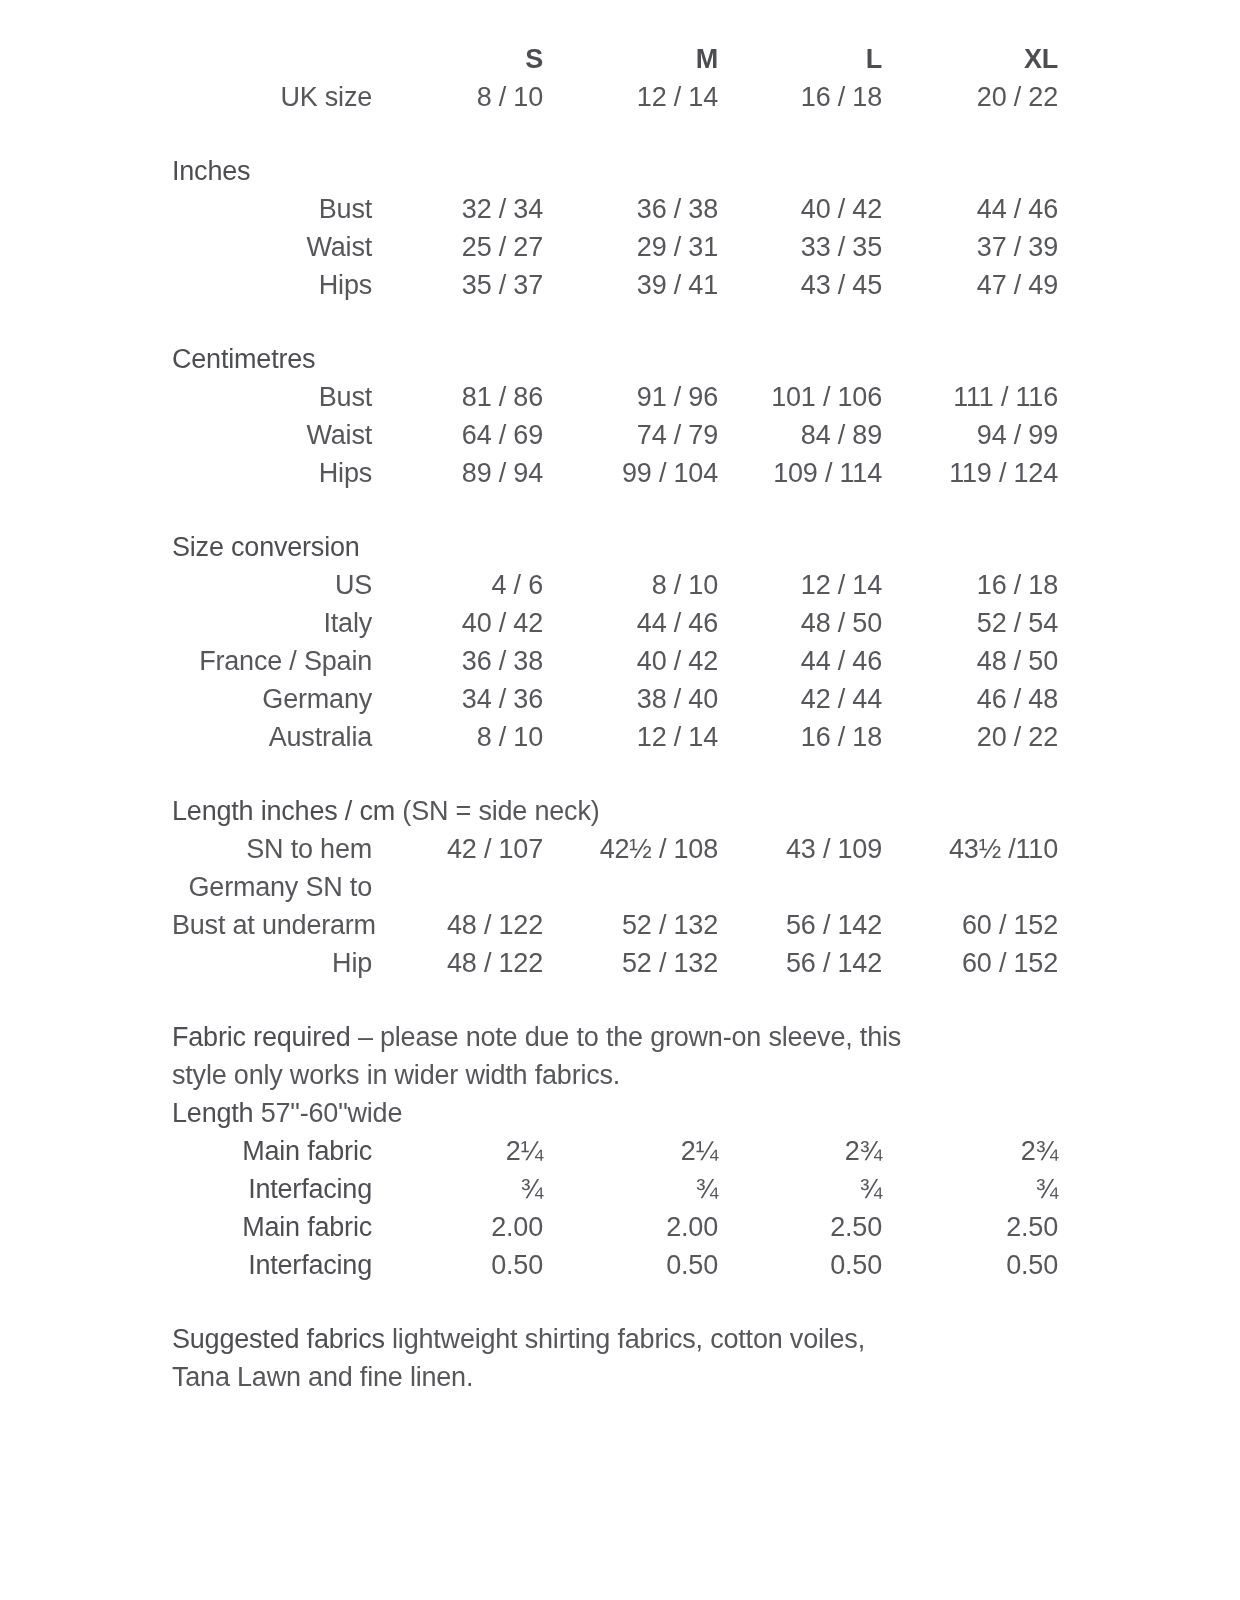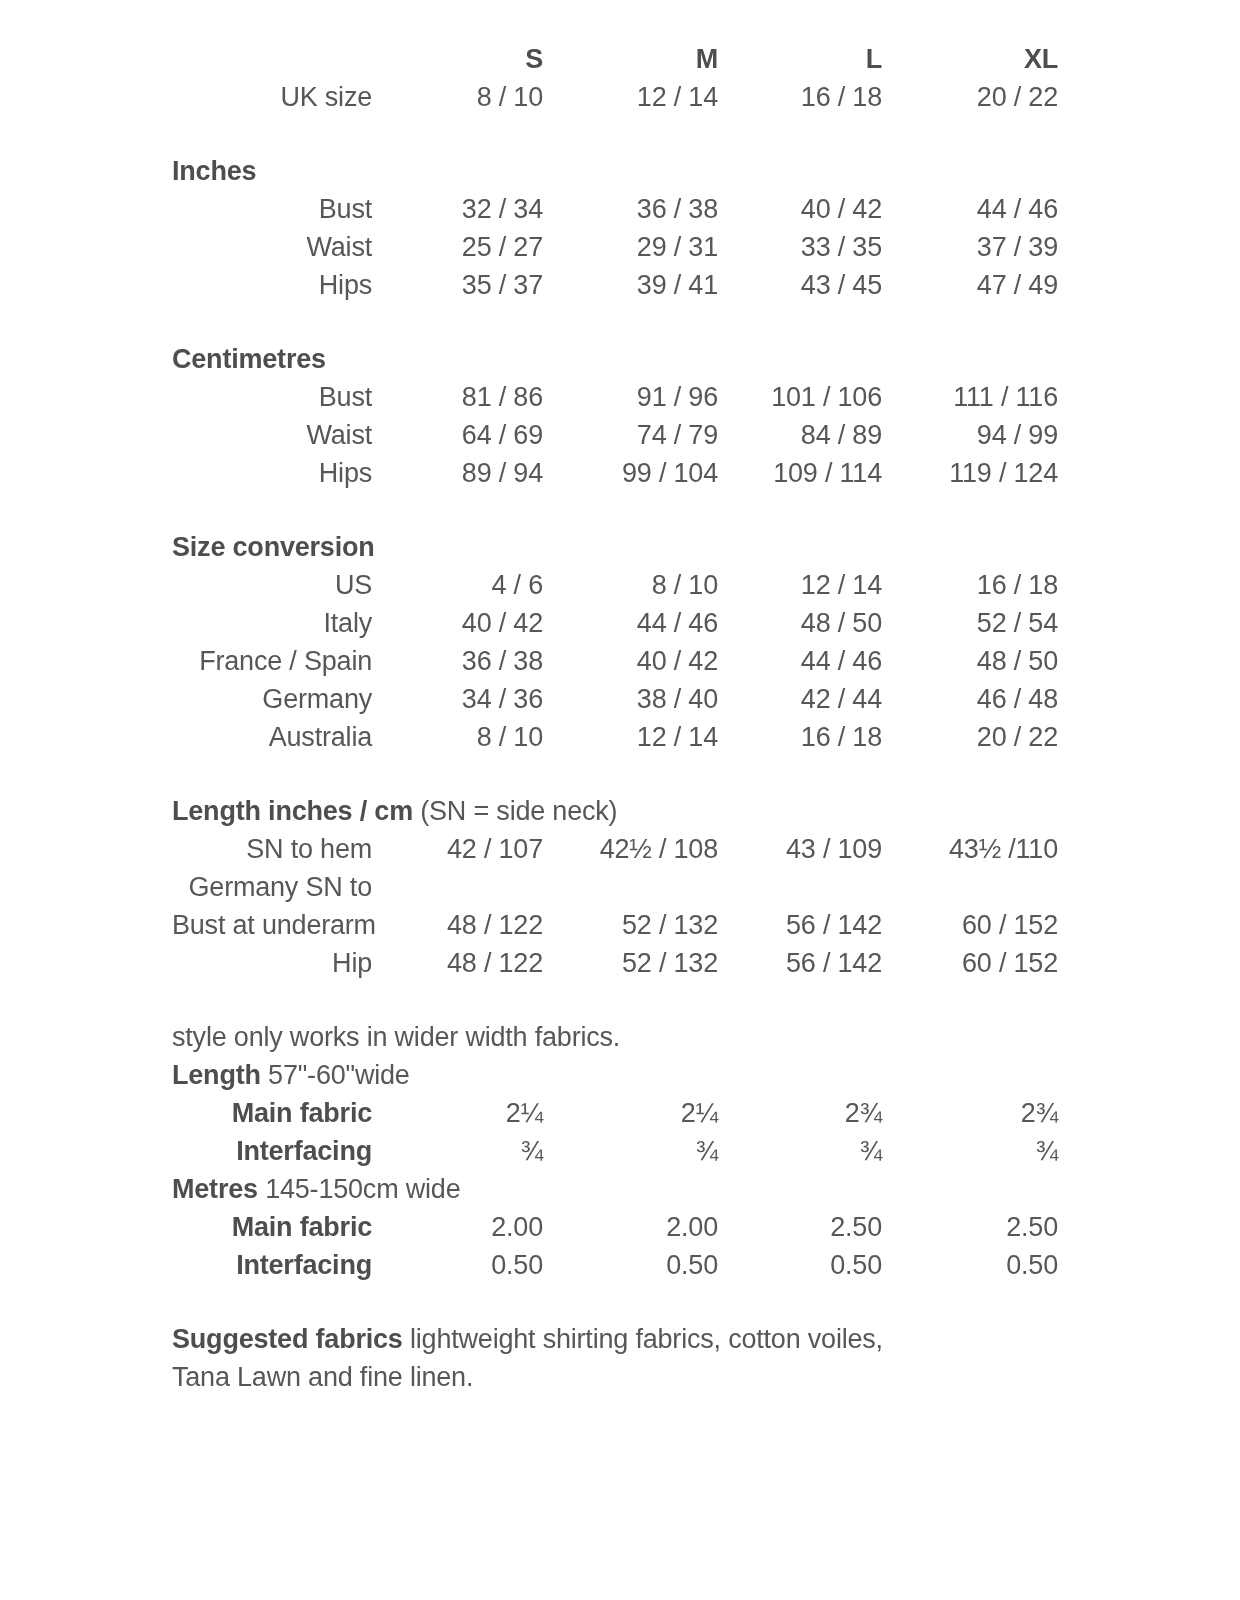--- a/index.html
+++ b/index.html
@@ -23,21 +23,21 @@
     letter-spacing: -0.2px;
   }
   .grid-row {
     display: grid;
     grid-template-columns: 200px 171px 175px 164px 176px;
     white-space: nowrap;
   }
   .grid-row .lbl { text-align: right; overflow: visible; }
   .grid-row .val { text-align: right; }
   .line { white-space: nowrap; }
-  strong, .bold { font-weight: bold; color: #4d4e52; }
+  strong, .bold { font-weight: normal; color: #4d4e52; }
   .col-head { font-weight: bold; color: #4d4e52; }
   .gap { height: 36px; }
 </style>
 </head>
 <body style="background: rgb(255, 255, 255); color: rgb(86, 87, 91);">
 
 <div class="sheet">
 
   <div class="grid-row">
     <span class="lbl"></span>
@@ -170,20 +170,24 @@
   <div class="grid-row">
     <span class="lbl">Hip</span>
     <span class="val">48 / 122</span>
     <span class="val">52 / 132</span>
     <span class="val">56 / 142</span>
     <span class="val">60 / 152</span>
   </div>
 
   <div class="gap"></div>
 
+  <div class="line">
+    <strong>Fabric required</strong>
+    <span>– please note due to the grown-on sleeve, this</span>
+  </div>
   <div class="line">style only works in wider width fabrics.</div>
 
   <div class="line">
     <strong>Length</strong>
     <span>57"-60"wide</span>
   </div>
   <div class="grid-row">
     <span class="lbl bold">Main fabric</span>
     <span class="val">2¼</span>
     <span class="val">2¼</span>
@@ -191,24 +195,20 @@
     <span class="val">2¾</span>
   </div>
   <div class="grid-row">
     <span class="lbl bold">Interfacing</span>
     <span class="val">¾</span>
     <span class="val">¾</span>
     <span class="val">¾</span>
     <span class="val">¾</span>
   </div>
 
-  <div class="line">
-    <strong>Metres</strong>
-    <span>145-150cm wide</span>
-  </div>
   <div class="grid-row">
     <span class="lbl bold">Main fabric</span>
     <span class="val">2.00</span>
     <span class="val">2.00</span>
     <span class="val">2.50</span>
     <span class="val">2.50</span>
   </div>
   <div class="grid-row">
     <span class="lbl bold">Interfacing</span>
     <span class="val">0.50</span>

